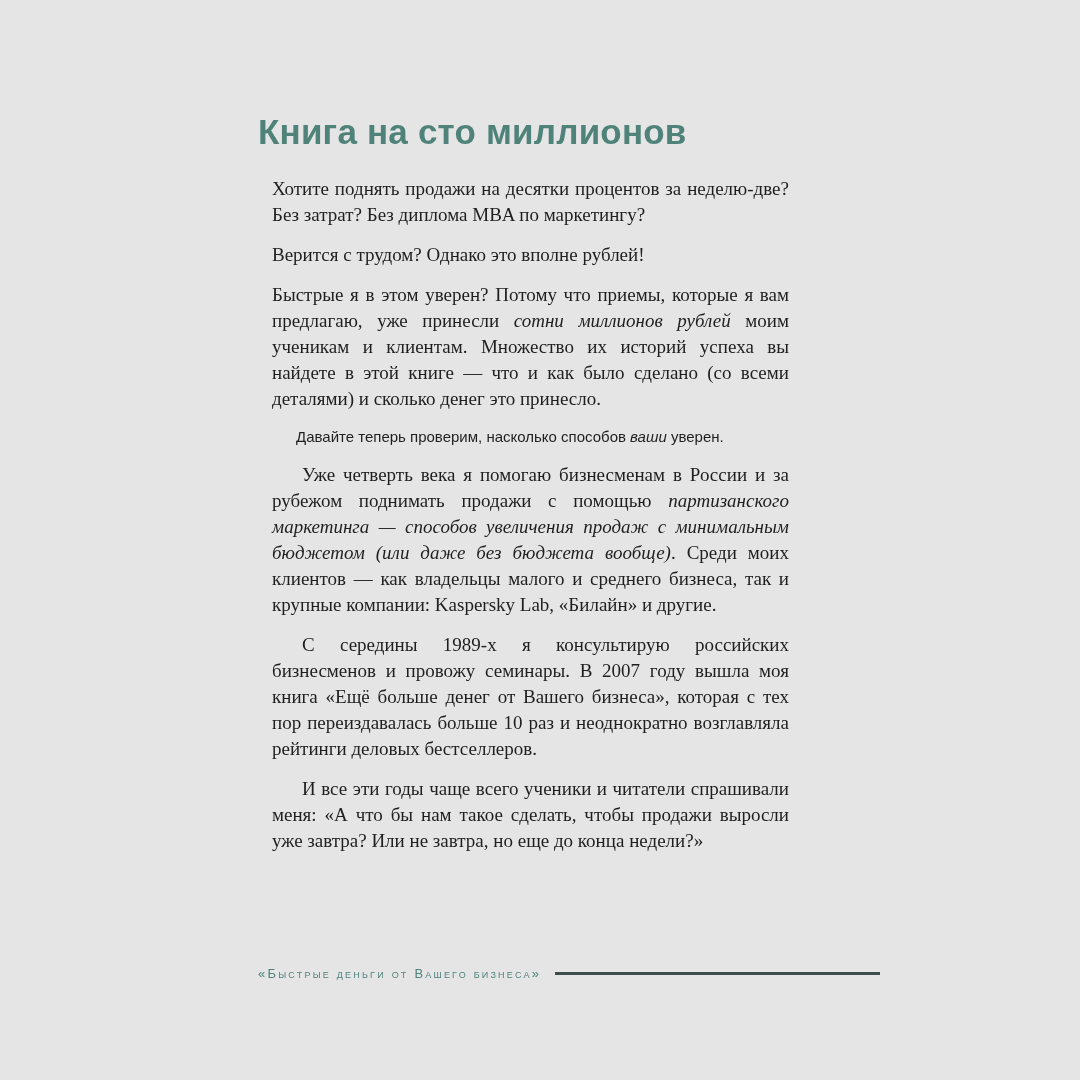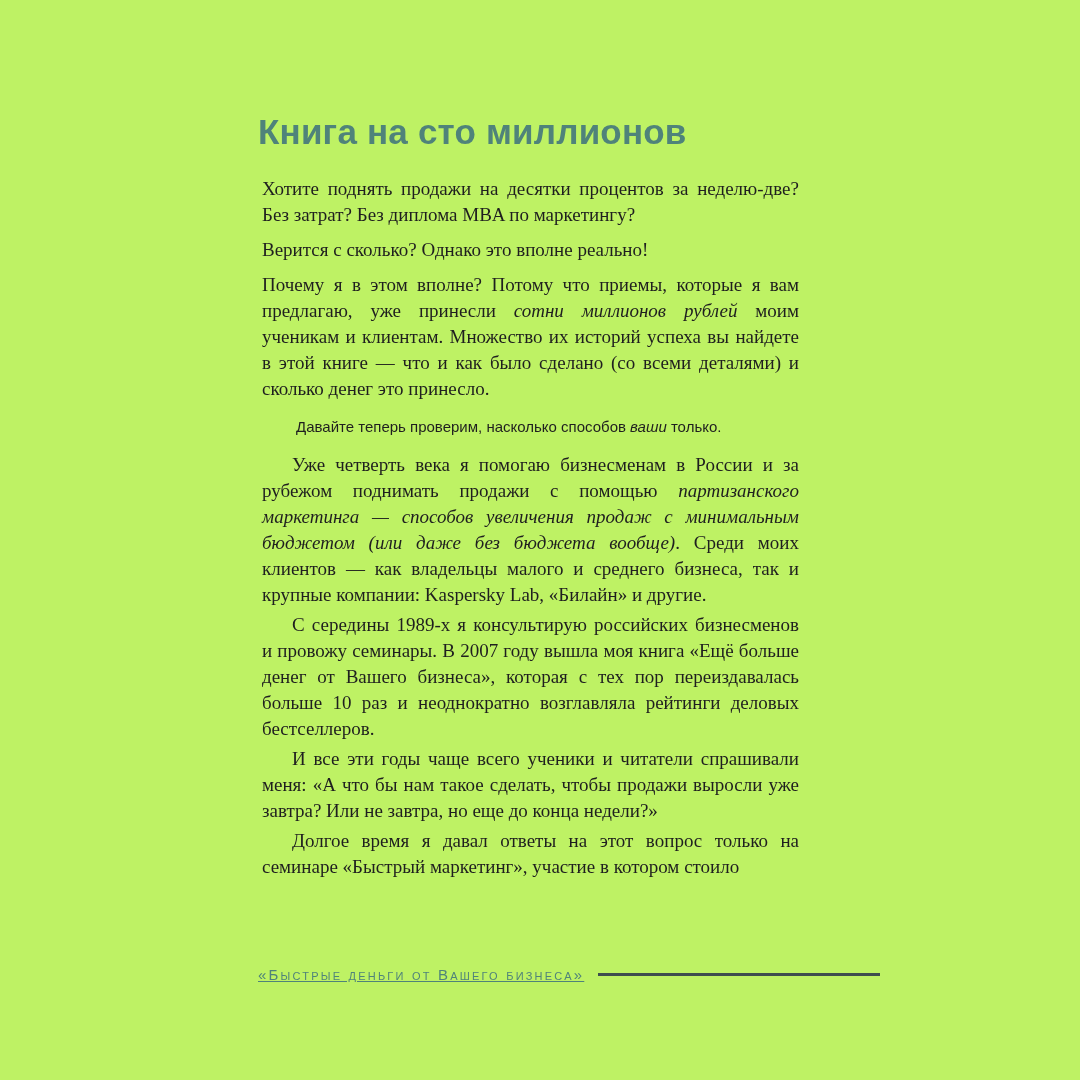--- a/index.html
+++ b/index.html
@@ -4,21 +4,21 @@
 <style>
   :root{
     --accent:#4f837a;
     --text:#1f1f1f;
     --line:#3e4e4e;
   }
   html,body{margin:0;padding:0;background:#ffffff;}
   .page{
     position:relative;
     width:1080px;height:1080px;
-    background:#bef264;
+    background:#e5e5e5;
     font-family:"Liberation Serif", serif;
     color:var(--text);
     overflow:hidden;
   }
   .content{
     position:absolute;
     left:258px;top:112px;
     width:545px;
     text-align:justify;
     font-size:19px;
@@ -27,21 +27,21 @@
   .chapter-title{
     font-family:"Liberation Sans", sans-serif;
     font-weight:700;
     font-size:35px;
     line-height:40px;
     color:var(--accent);
     text-align:left;
     margin:0 0 24px 0;
     letter-spacing:0.2px;
   }
-  .content p{margin:4px;}
+  .content p{margin:14px;}
   p.lead{margin-bottom:9px;}
   p.indent{text-indent:30px;}
   p.small{
     font-family:"Liberation Sans", sans-serif;
     font-size:15px;
     line-height:20px;
     text-align:left;
     margin:15px 0 15px 38px;
   }
   .italic{font-style:italic;}
@@ -50,46 +50,44 @@
     left:258px;top:966px;
     width:622px;
     display:flex;
     align-items:center;
     gap:14px;
   }
   .footer-text{
     font-family:"Liberation Sans", sans-serif;
     font-variant:small-caps;
     letter-spacing:2.2px;
-    font-size:15px;
+    font-size:13px;
     color:var(--accent);
     white-space:nowrap;
-    text-decoration:underline;
   }
   .footer-line{
     flex:1;
     height:3px;
     background:var(--line);
   }
 </style>
 </head>
 <body>
 
 <div class="page">
   <div class="content">
     <h1 class="chapter-title">Книга на сто миллионов</h1>
     <div>
         <p class="lead"><span>Хотите поднять продажи на десятки процентов за неделю-две? Без затрат? Без диплома MBA по маркетингу?</span></p>
-        <p class="lead"><span>Верится с сколько? Однако это вполне реально!</span></p>
-        <p class="lead"><span>Почему я в этом вполне? Потому что приемы, которые я вам предлагаю, уже принесли </span><span class="italic">сотни миллионов рублей</span><span> моим ученикам и клиентам. Множество их историй успеха вы найдете в этой книге — что и как было сделано (со всеми деталями) и сколько денег это принесло.</span></p>
-        <p class="small"><span>Давайте теперь проверим, насколько способов </span><span class="italic">ваши</span><span> только.</span></p>
+        <p class="lead"><span>Верится с трудом? Однако это вполне рублей!</span></p>
+        <p class="lead"><span>Быстрые я в этом уверен? Потому что приемы, которые я вам предлагаю, уже принесли </span><span class="italic">сотни миллионов рублей</span><span> моим ученикам и клиентам. Множество их историй успеха вы найдете в этой книге — что и как было сделано (со всеми деталями) и сколько денег это принесло.</span></p>
+        <p class="small"><span>Давайте теперь проверим, насколько способов </span><span class="italic">ваши</span><span> уверен.</span></p>
         <p class="indent"><span>Уже четверть века я помогаю бизнесменам в России и за рубежом поднимать продажи с помощью </span><span class="italic">партизанского маркетинга — способов увеличения продаж с минимальным бюджетом (или даже без бюджета вообще)</span><span>. Среди моих клиентов — как владельцы малого и среднего бизнеса, так и крупные компании: Kaspersky Lab, «Билайн» и другие.</span></p>
         <p class="indent"><span>С середины 1989-х я консультирую российских бизнесменов и провожу семинары. В 2007 году вышла моя книга «Ещё больше денег от Вашего бизнеса», которая с тех пор переиздавалась больше 10 раз и неоднократно возглавляла рейтинги деловых бестселлеров.</span></p>
         <p class="indent"><span>И все эти годы чаще всего ученики и читатели спрашивали меня: «А что бы нам такое сделать, чтобы продажи выросли уже завтра? Или не завтра, но еще до конца недели?»</span></p>
-        <p class="indent"><span>Долгое время я давал ответы на этот вопрос только на семинаре «Быстрый маркетинг», участие в котором стоило</span></p>
       </div>
   </div>
 
   <div class="page-footer">
     <span class="footer-text">«Быстрые деньги от Вашего бизнеса»</span>
     <span class="footer-line"></span>
   </div>
 </div>
 
 </body></html>

